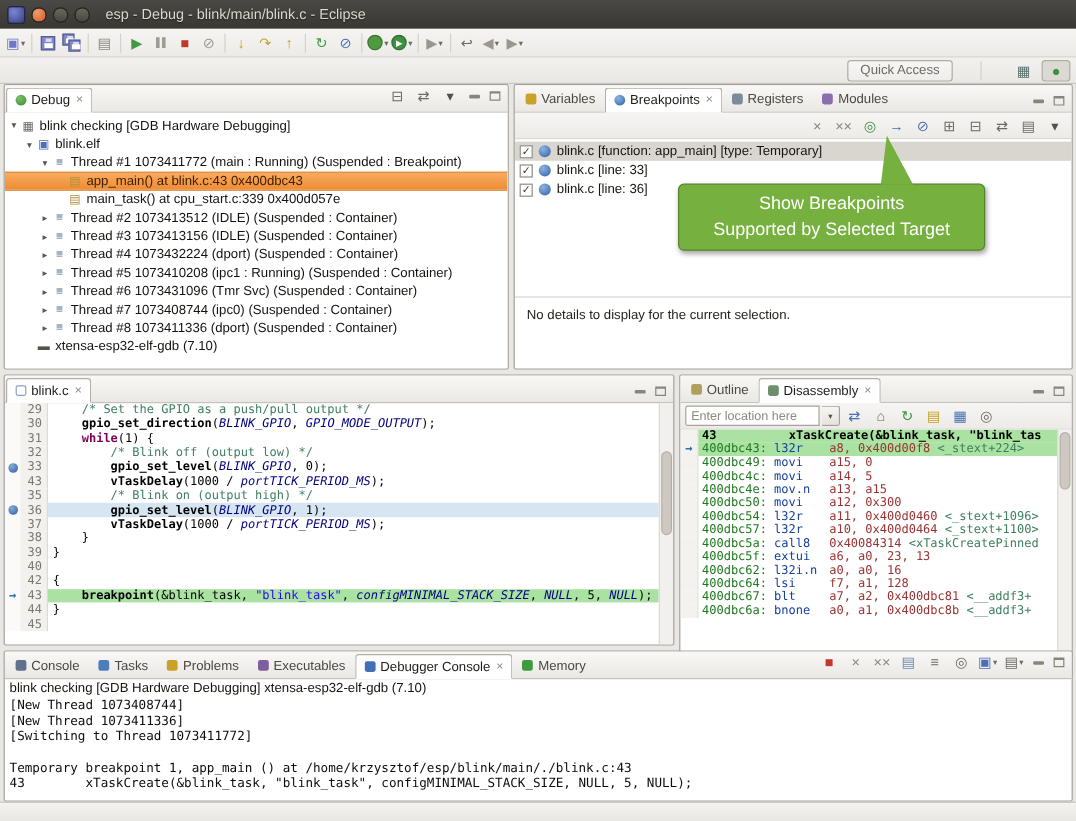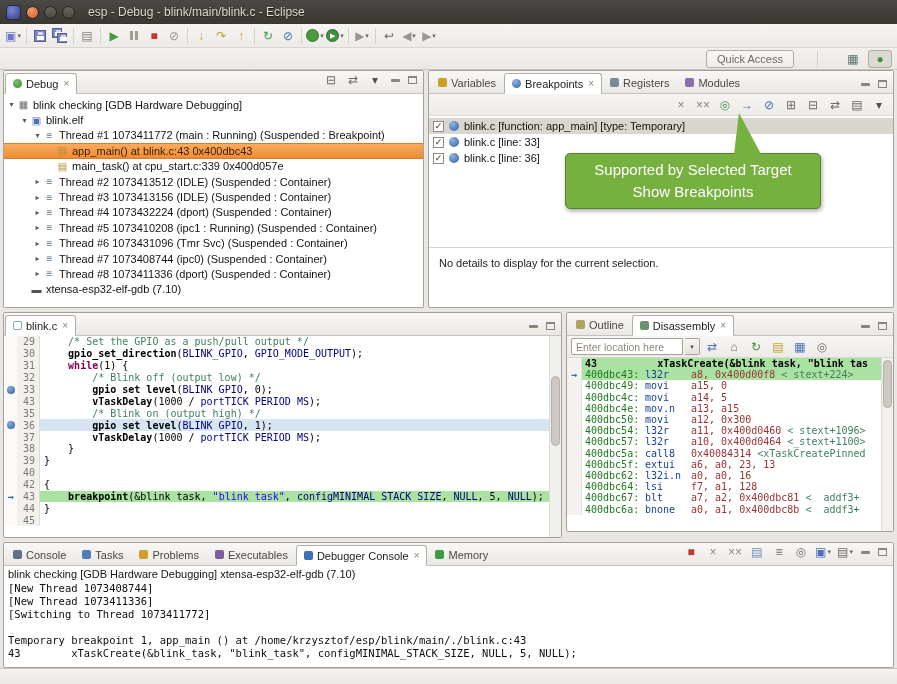--- a/index.html
+++ b/index.html
@@ -87,21 +87,21 @@
 .edm{width:13px;flex:none;background:#fbfaf8;display:inline-flex;align-items:center;justify-content:center;height:100%}
 .edn{width:23px;flex:none;background:#f2f1ee;border-right:1px solid #dedbd5;color:#7c7870;height:100%;display:inline-flex;align-items:center;justify-content:flex-end;padding-right:4px}
 .edc{flex:1;white-space:pre;height:100%;display:inline-flex;align-items:center;padding-left:4px;color:#000;overflow:hidden}
 .hl-green{background:#a9e2a1}
 .hl-blue{background:#d6e5f1}
 .mk-bp{width:8px;height:8px;border-radius:50%;background:radial-gradient(circle at 35% 30%,#86a9d8,#2f5fa3);display:block;font-style:normal}
 .mk-arrow{font-style:normal;color:#2e6fae;font-weight:bold;font-size:10px;line-height:1}
 .sg-c{color:#3f7f5f}
 .sg-k{color:#7f0055;font-weight:bold}
 .sg-f{font-weight:bold;color:#000}
-.sg-m{color:#000080;}
+.sg-m{color:#000080;font-style:italic}
 .sg-s{color:#2a00ff}
 .sbar{width:12px;flex:none;background:#f1f0ed;border-left:1px solid #dcd9d3;position:relative}
 .sthumb{position:absolute;left:1px;right:1px;background:#cdc9c2;border:1px solid #b4b0a8;border-radius:5px}
 
 .dis-toolbar{height:22px;flex:none;background:linear-gradient(#f6f5f3,#edebe8);border-bottom:1px solid #dcd9d3;display:flex;align-items:center;padding:0 4px;gap:2px}
 .loc-combo{width:112px;height:17px;background:#fff;border:1px solid #a7a39b;border-radius:2px 0 0 2px;color:#8d897f;display:inline-flex;align-items:center;padding:0 4px;font-size:10.5px;white-space:nowrap;overflow:hidden}
 .loc-dd{width:15px;height:17px;border:1px solid #a7a39b;border-left:0;border-radius:0 2px 2px 0;background:linear-gradient(#f7f6f4,#e6e3de);display:inline-flex;align-items:center;justify-content:center;font-size:7px;color:#55524b}
 .loc-dd::after{content:"▾"}
 .dis-body{flex:1;display:flex;overflow:hidden}
 .dis-lines{flex:1;overflow:hidden;font-family:"DejaVu Sans Mono","Liberation Mono",monospace;font-size:10px}
@@ -401,22 +401,22 @@
         </div>
         <div class="bp-row">
           <span class="cb">✓</span>
           <span class="bp-ico"></span>
           <span class="bp-label">blink.c [line: 36]</span>
         </div>
       </div>
     <div class="bp-detail">No details to display for the current selection.</div>
     <div class="tooltip">
       <div class="tt-arrow"></div>
+      <div>Show Breakpoints</div>
       <div>Supported by Selected Target</div>
-      <div>Show Breakpoints</div>
     </div>
   </div>
 
   <div class="panel" style="left:3px;top:312px;width:559px;height:226px">
     <div class="phead">
       <div class="tabs" id="ed-tabs">
           <span class="tab active">
             <span class="ticon ic-cfile"></span>
             <span class="tlabel">blink.c</span>
             <span class="tclose">×</span>
@@ -519,21 +519,21 @@
             <span class="edn">45</span>
             <span class="edc"></span>
           </div>
         </div>
       <div class="sbar">
           <div class="sthumb" style="top:40px;height:70px"></div>
         </div>
     </div>
   </div>
 
-  <div class="panel" style="left:566px;top:312px;width:328px;height:220px">
+  <div class="panel" style="left:566px;top:312px;width:328px;height:253px">
     <div class="phead">
       <div class="tabs" id="dis-tabs">
           <span class="tab">
             <span class="ticon ic-outline"></span>
             <span class="tlabel">Outline</span>
           </span>
           <span class="tab active">
             <span class="ticon ic-disassembly"></span>
             <span class="tlabel">Disassembly</span>
             <span class="tclose">×</span>

